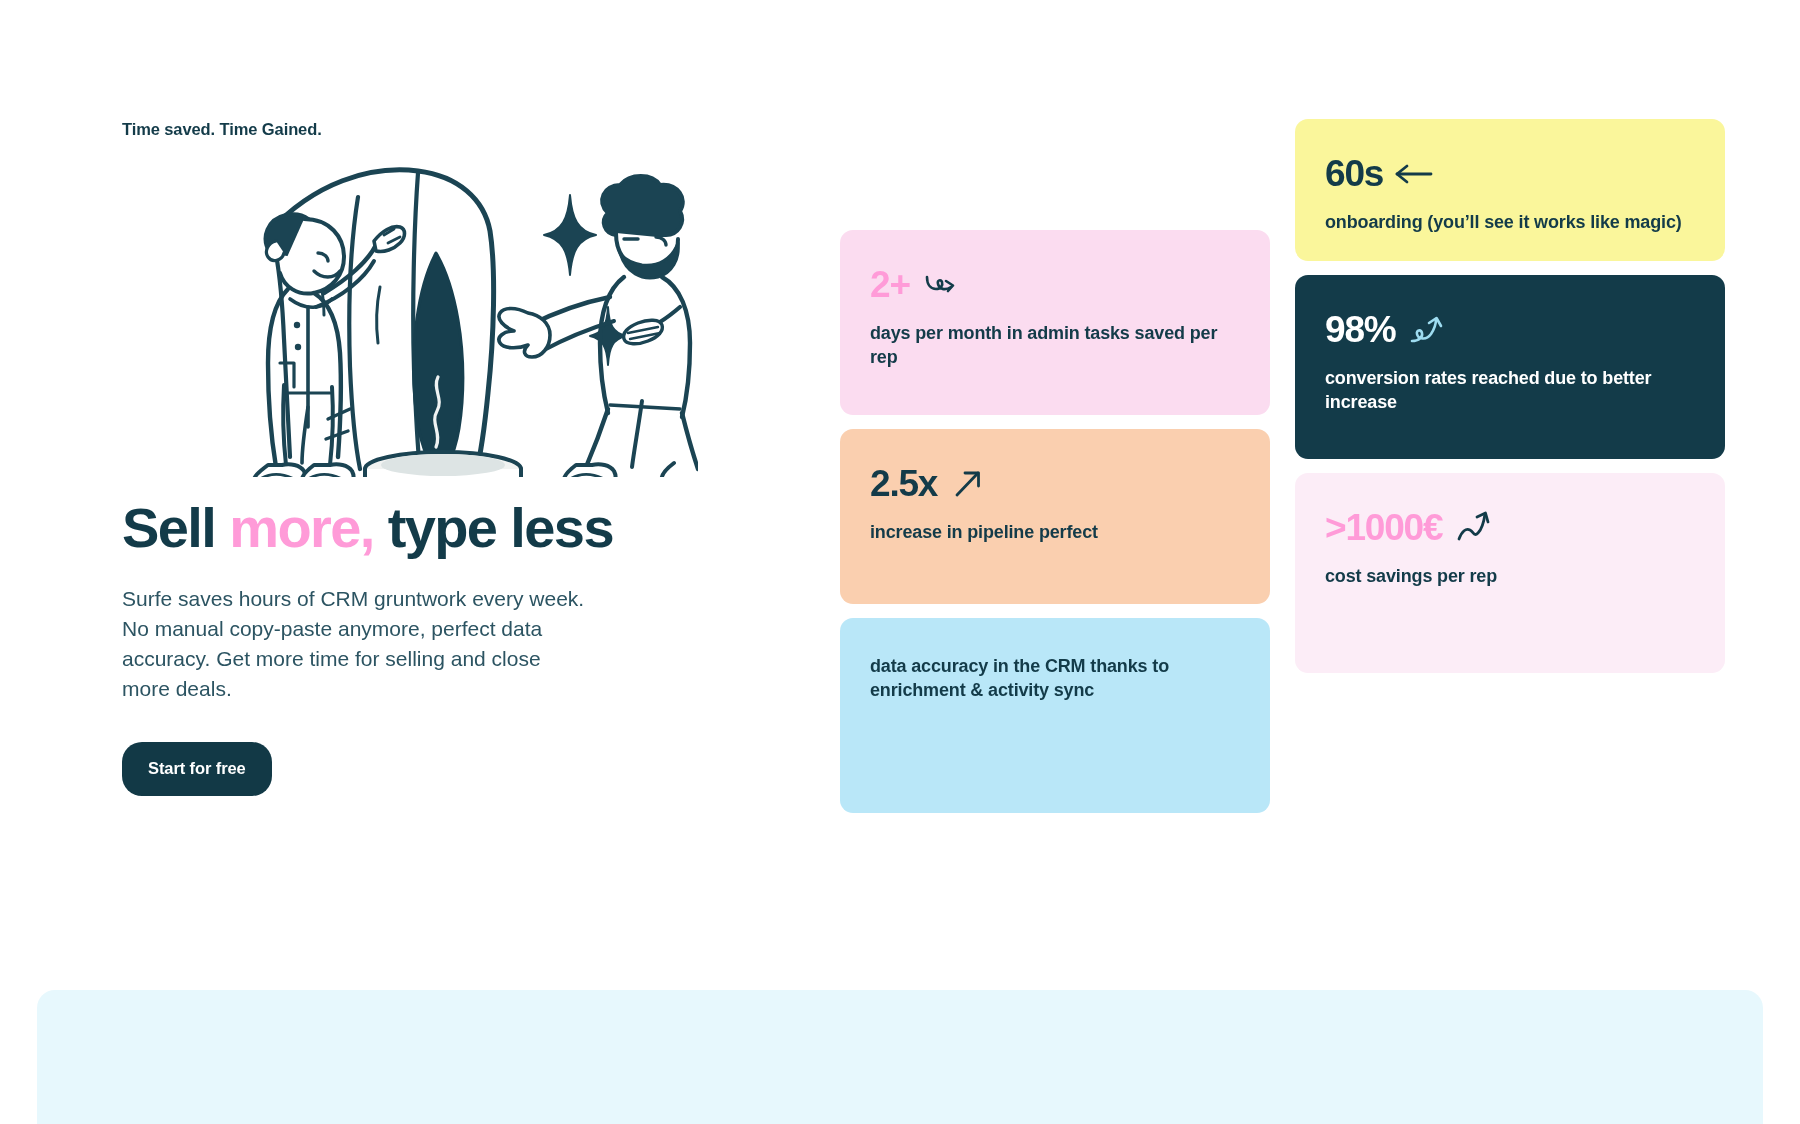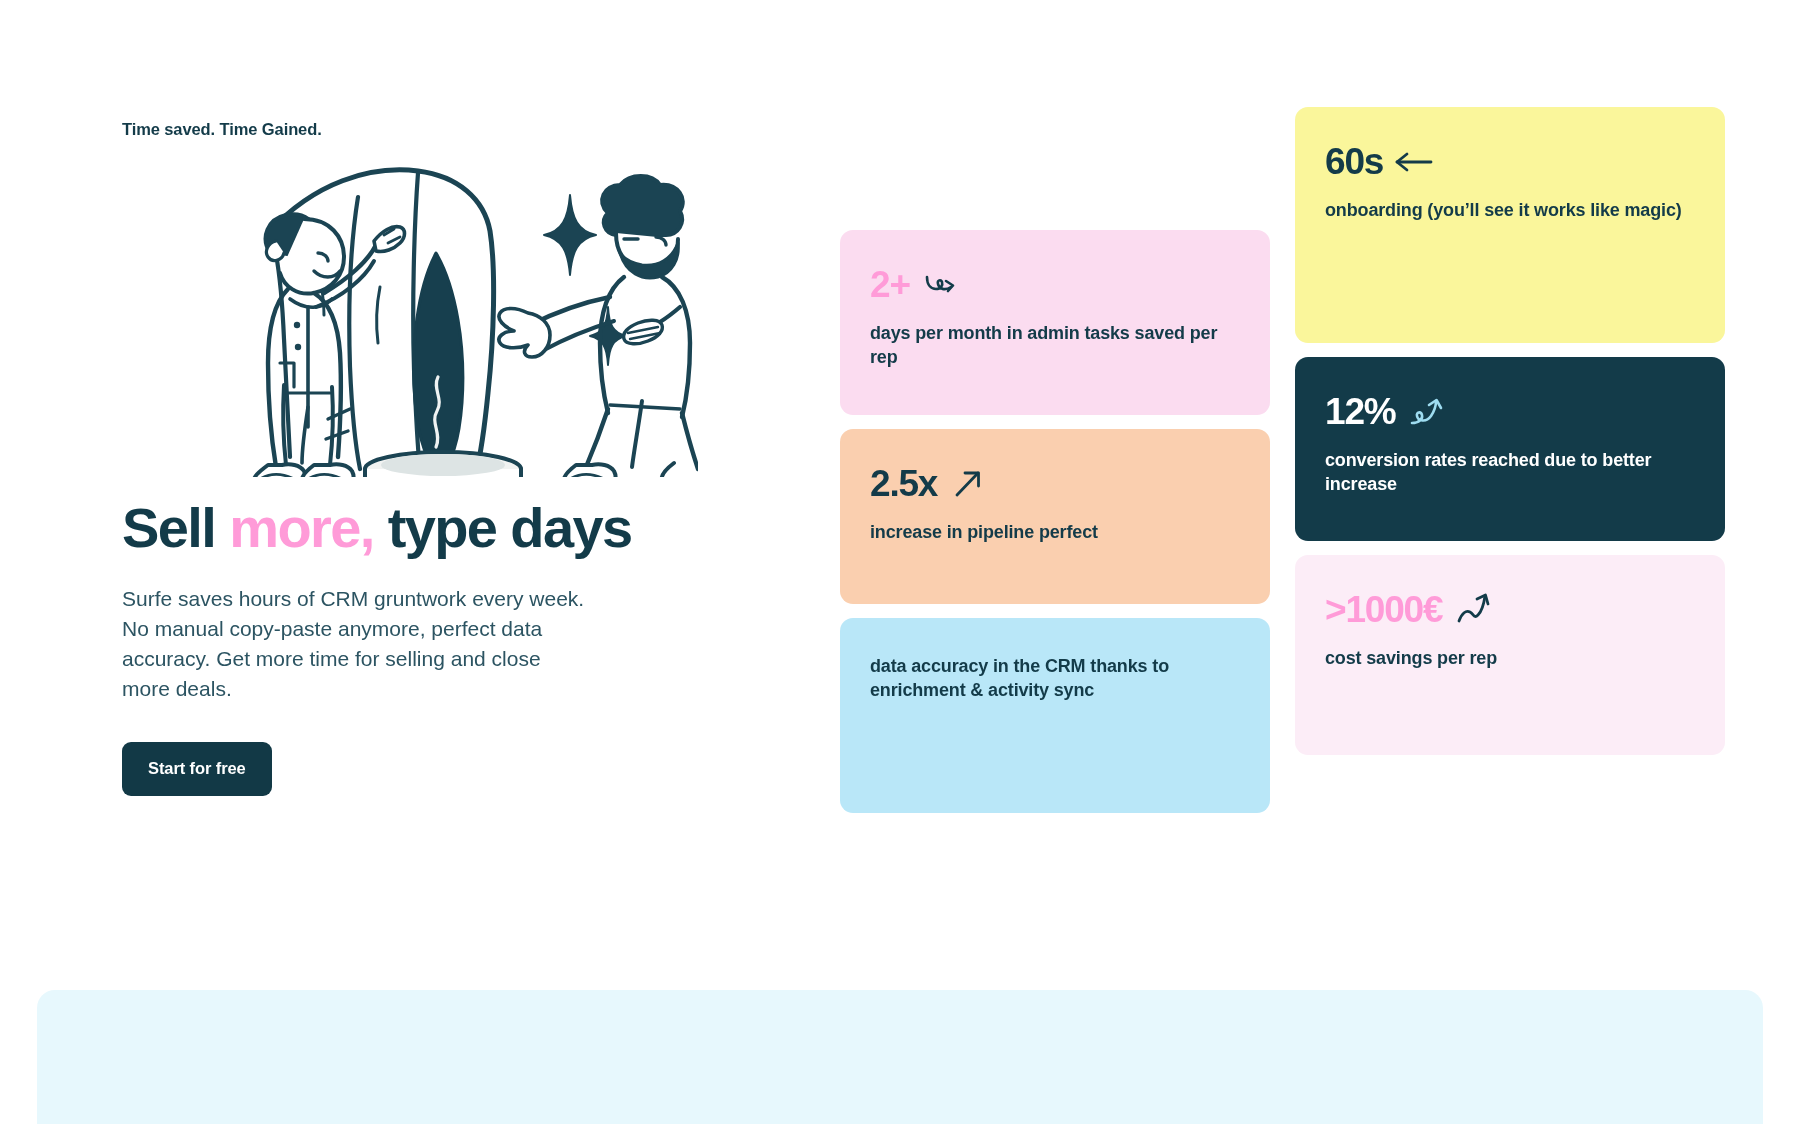--- a/index.html
+++ b/index.html
@@ -60,21 +60,21 @@
     color: #2C5462;
     width: 470px;
     margin-bottom: 38px;
   }
 
   .cta-btn {
     display: inline-block;
     background: #123946;
     color: #ffffff;
     border: none;
-    border-radius: 9px;
+    border-radius: 20px;
     padding: 17px 26px 18px 26px;
     font-family: "Liberation Sans", sans-serif;
     font-size: 16.5px;
     font-weight: 700;
     letter-spacing: -0.1px;
     cursor: pointer;
   }
 
   
   .cards-mid {
@@ -140,21 +140,21 @@
   .v-navy  { color: #133B49; }
   .v-white { color: #ffffff; }
 
   .d-navy  { color: #133B49; }
   .d-white { color: #ffffff; }
 
   
   .h-pinklight { height: 185px; }
   .h-peach     { height: 175px; }
   .h-skyblue   { height: 195px; }
-  .h-yellow    { height: 236px; }
+  .h-yellow    { height: 142px; margin-top: 12px; }
   .h-navy      { height: 184px; }
   .h-pinkpale  { height: 200px; }
 
   
   .bottom-panel {
     position: absolute;
     left: 37px;
     top: 990px;
     width: 1726px;
     height: 134px;
@@ -266,21 +266,21 @@
         <path d="M492 248 L562 252" stroke-width="3.4"></path>
 
         <path d="M458 308 C450 314 444 320 446 326 C448 334 470 336 486 332
                  C496 330 500 322 496 314 C492 308 482 306 474 308 Z" fill="#FFFFFF" stroke="#1B4453" stroke-width="4"></path>
         <path d="M452 322 C462 316 474 316 486 322" stroke-width="2.8"></path>
         <path d="M556 306 C548 312 542 318 544 324 C546 332 568 334 580 330" fill="#FFFFFF" stroke="#1B4453" stroke-width="4"></path>
       </g>
     </svg>
   </div>
 
-  <div class="headline"><span>Sell </span><span class="pink">more,</span><span> type days</span></div>
+  <div class="headline"><span>Sell </span><span class="pink">more,</span><span> type less</span></div>
 
   <p class="subcopy">Surfe saves hours of CRM gruntwork every week. No manual copy-paste anymore, perfect data accuracy. Get more time for selling and close more deals.</p>
 
   <button class="cta-btn">Start for free</button>
 </div>
 
 <div class="cards-mid">
 
   <div class="stat-card c-pinklight h-pinklight">
     <div class="stat-top">
@@ -324,21 +324,21 @@
           <path d="M3 12 L37 12"></path>
           <path d="M13 4 L3 12 L13 20"></path>
         </svg>
       </span>
     </div>
     <div class="stat-desc d-navy">onboarding (you’ll see it works like magic)</div>
   </div>
 
   <div class="stat-card c-navy h-navy">
     <div class="stat-top">
-      <span class="stat-value v-white">12%</span>
+      <span class="stat-value v-white">98%</span>
       <span class="stat-icon">
         <svg width="34" height="30" viewBox="0 0 34 30" fill="none" stroke="#9EDCF0" stroke-width="2.6" stroke-linecap="round" stroke-linejoin="round">
           <path d="M3 26 C10 26 14 22 13 18 C12 14 7 15 8 19 C9 24 17 26 22 19 C26 13 27 8 27 4"></path>
           <path d="M20 8 L27.5 3 L32 11"></path>
         </svg>
       </span>
     </div>
     <div class="stat-desc d-white">conversion rates reached due to better increase</div>
   </div>
 

